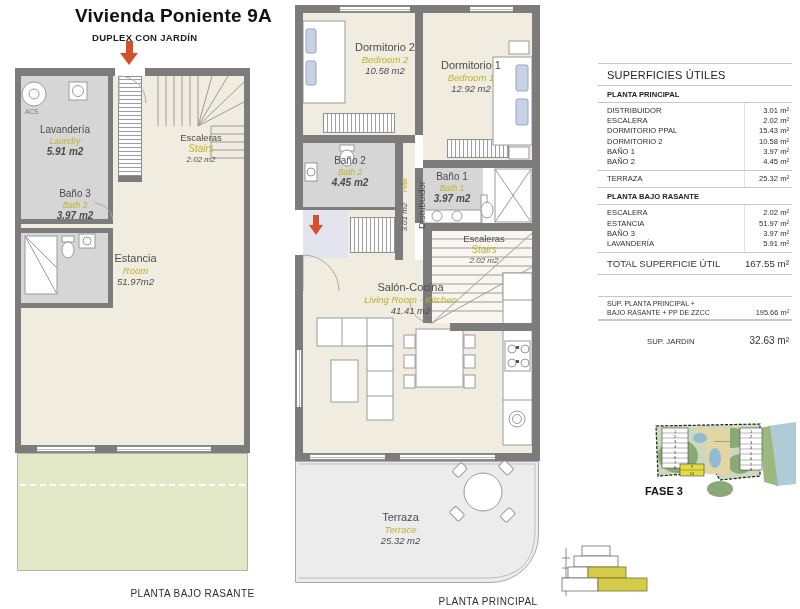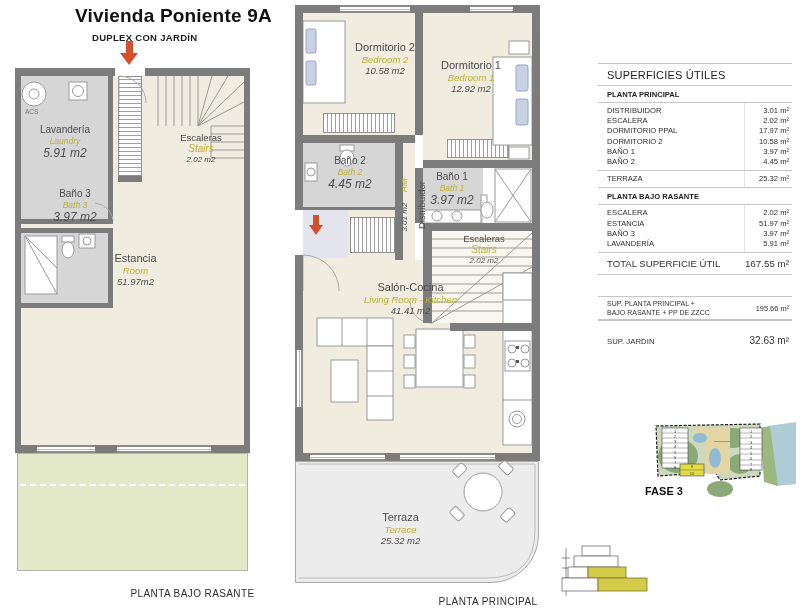--- a/index.html
+++ b/index.html
@@ -18,21 +18,21 @@
   .hatch{position:absolute;border:1px solid #8f8f8f;box-sizing:border-box;z-index:2;
          background:repeating-linear-gradient(90deg,#fdfdfd 0 3px,#9f9f9f 3px 4px);}
   .hatch-h{position:absolute;border:1px solid #8f8f8f;box-sizing:border-box;z-index:2;
          background:repeating-linear-gradient(0deg,#fdfdfd 0 3px,#9f9f9f 3px 4px);}
   .plansvg{position:absolute;left:0;top:0;z-index:2;}
   
   .rlabel{position:absolute;text-align:center;line-height:1.18;z-index:5;}
   .rname{font-size:11px;color:#4c4c4c;}
   .ren{font-size:9.5px;font-style:italic;color:#bfb12e;}
   .rarea{font-size:9.5px;font-style:italic;color:#4c4c4c;}
-  .md .rname{font-size:10px;} .md .ren{font-size:8.5px;} .md .rarea{font-size:12px;}
+  .md .rname{font-size:10px;} .md .ren{font-size:8.5px;} .md .rarea{font-size:10px;font-weight:bold;}
   .sm .rname{font-size:9px;}  .sm .ren{font-size:10px;}  .sm .rarea{font-size:8px;}
   .vwrap{position:absolute;width:110px;height:34px;transform:rotate(-90deg);text-align:center;line-height:1.1;z-index:5;}
   .acs{position:absolute;font-size:6.5px;color:#777;z-index:5;}
   .caption{position:absolute;font-size:10px;color:#2e2e2e;letter-spacing:.4px;z-index:6;text-align:center;}
   
   .title{position:absolute;left:75px;top:5px;font-size:19px;font-weight:bold;color:#101010;letter-spacing:.2px;}
   .subtitle{position:absolute;left:92px;top:32px;font-size:9.5px;font-weight:bold;color:#1d1d1d;letter-spacing:.3px;}
   
   .arrow{position:absolute;z-index:7;}
   .arrow .stem{position:absolute;left:5px;top:0;width:7px;height:12px;background:#d4502a;}
@@ -51,26 +51,26 @@
   .hr{border-top:1px solid #c6c6c6;}
   .ptitle{font-size:11px;color:#222;padding:5px 0 4px 9px;letter-spacing:.2px;}
   .ptitle2{font-size:9.6px;color:#222;padding:5px 0 4px 9px;}
   .phead{font-size:7.6px;font-weight:bold;color:#222;padding:4px 0 3px 9px;}
   .tbody{position:relative;padding:3px 0;}
   .tbody::after{content:"";position:absolute;top:0;bottom:0;right:47px;border-left:1px solid #e3e3e3;}
   .trow{display:flex;justify-content:space-between;font-size:7.6px;color:#2c2c2c;line-height:10.2px;padding:0 3px 0 9px;}
   .tv{min-width:44px;text-align:right;}
   .total{display:flex;justify-content:space-between;align-items:baseline;padding:5px 3px 5px 9px;}
   .total .tl{font-size:9.6px;} .total .tv{font-size:9.8px;}
-  .crow{display:flex;justify-content:space-between;align-items:center;padding:3px 3px 2px 9px;gap:32px;}
+  .crow{display:flex;justify-content:space-between;align-items:flex-end;padding:3px 3px 2px 9px;gap:32px;}
   .crow .tl{font-size:7px;line-height:8.6px;max-width:126px;} .crow .tv{font-size:7.4px;}
   .ctotal{display:flex;justify-content:space-between;align-items:baseline;padding:4px 3px 4px 9px;}
   .ctotal .tl{font-size:7.8px;} .ctotal .tv{font-size:10px;}
   .cjardin{display:flex;justify-content:space-between;align-items:baseline;padding:14px 3px 2px 9px;}
-  .cjardin .tl{font-size:7.8px;} .cjardin .tv{font-size:10px;}
+  .cjardin .tl{font-size:7.8px;margin-left:40px;} .cjardin .tv{font-size:10px;}
   
   .fase{position:absolute;left:645px;top:485px;font-size:11px;font-weight:bold;color:#111;z-index:6;}
   .unitcol{position:absolute;display:flex;flex-direction:column;justify-content:space-between;z-index:6;
            text-align:center;color:#333;}
   .unitcol div{font-size:4px;line-height:5px;}
 </style>
 </head>
 <body>
 
 <div class="page">
@@ -350,21 +350,21 @@
       <div class="trow">
           <span class="tl">DISTRIBUIDOR</span>
           <span class="tv">3.01 m²</span>
         </div>
       <div class="trow">
           <span class="tl">ESCALERA</span>
           <span class="tv">2.02 m²</span>
         </div>
       <div class="trow">
           <span class="tl">DORMITORIO PPAL</span>
-          <span class="tv">17.97 m²</span>
+          <span class="tv">15.43 m²</span>
         </div>
       <div class="trow">
           <span class="tl">DORMITORIO 2</span>
           <span class="tv">10.58 m²</span>
         </div>
       <div class="trow">
           <span class="tl">BAÑO 1</span>
           <span class="tv">3.97 m²</span>
         </div>
       <div class="trow">

